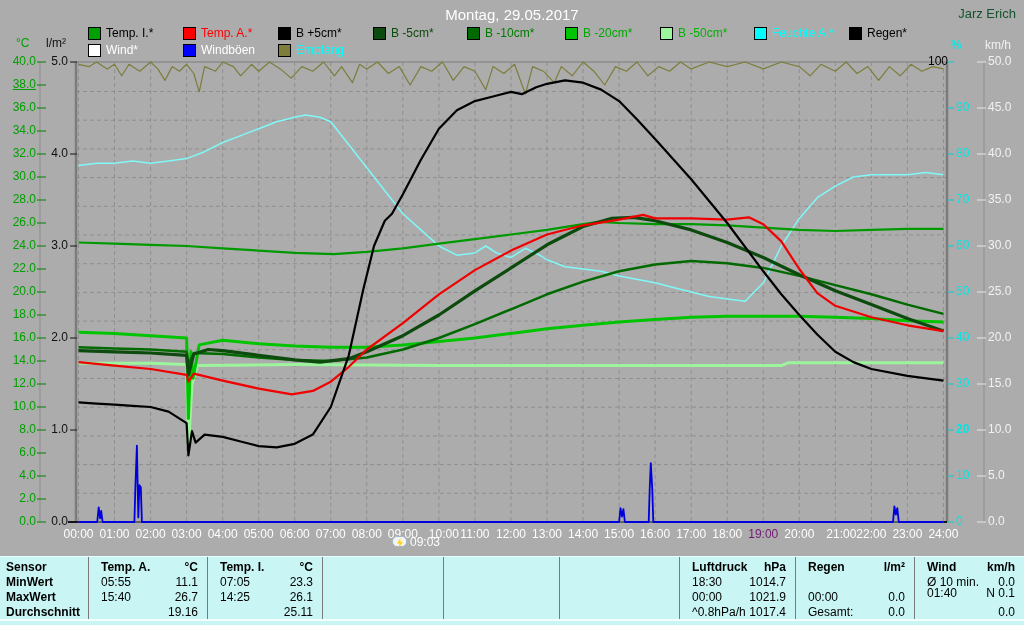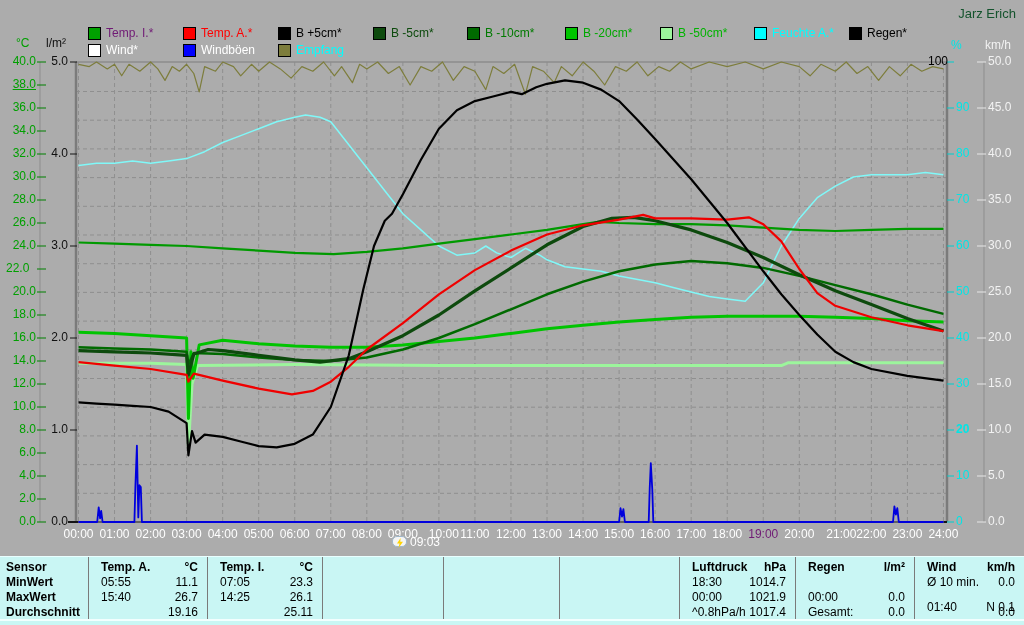--- a/index.html
+++ b/index.html
@@ -23,31 +23,32 @@
   .tcol.sep{border-left:1px solid #7a7a7a;}
   .trow{position:absolute;left:0;right:0;height:15px;line-height:15px;font-size:12px;color:#000;
         display:flex;justify-content:space-between;padding:0 10px 0 12px;box-sizing:border-box;}
   .trow.hdr, .trow.bold{font-weight:bold;}
   #table-white-line{position:absolute;left:0;top:62px;width:1024px;height:2px;background:#f2fefe;}
 </style>
 </head>
 <body>
 
 <div id="screen">
+  <div id="title">Montag, 29.05.2017</div>
   <div id="author">Jarz Erich</div>
 
   <div class="unit" style="left:16px;top:36px;color:#00a000;">°C</div>
   <div class="unit" style="left:46px;top:36px;color:#101010;">l/m²</div>
   <div class="unit" style="left:951px;top:38px;color:#00e6e6;">%</div>
   <div class="unit" style="left:985px;top:38px;color:#f2f2f2;">km/h</div>
 
   <div id="legend">
       <div class="legend-item" style="left: 88px; top: 27px;">
         <span class="sw" style="background: rgb(0, 160, 0);"></span>
-        <span class="lt" style="color: #701a75;">Temp. I.*</span>
+        <span class="lt" style="color: #000000;">Temp. I.*</span>
       </div>
       <div class="legend-item" style="left: 183px; top: 27px;">
         <span class="sw" style="background: rgb(255, 0, 0);"></span>
         <span class="lt" style="color: rgb(255, 0, 0);">Temp. A.*</span>
       </div>
       <div class="legend-item" style="left: 278px; top: 27px;">
         <span class="sw" style="background: rgb(0, 0, 0);"></span>
         <span class="lt" style="color: rgb(0, 0, 0);">B +5cm*</span>
       </div>
       <div class="legend-item" style="left: 373px; top: 27px;">
@@ -201,21 +202,21 @@
   <div id="degc-labels">
       <div class="lbl" style="left: 6px; top: 55px; width: 30px; text-align: right; color: rgb(0, 160, 0);">40.0</div>
       <div class="lbl" style="left: 6px; top: 78px; width: 30px; text-align: right; color: rgb(0, 160, 0); text-decoration: underline;">38.0</div>
       <div class="lbl" style="left: 6px; top: 101px; width: 30px; text-align: right; color: rgb(0, 160, 0);">36.0</div>
       <div class="lbl" style="left: 6px; top: 124px; width: 30px; text-align: right; color: rgb(0, 160, 0);">34.0</div>
       <div class="lbl" style="left: 6px; top: 147px; width: 30px; text-align: right; color: rgb(0, 160, 0);">32.0</div>
       <div class="lbl" style="left: 6px; top: 170px; width: 30px; text-align: right; color: rgb(0, 160, 0);">30.0</div>
       <div class="lbl" style="left: 6px; top: 193px; width: 30px; text-align: right; color: rgb(0, 160, 0);">28.0</div>
       <div class="lbl" style="left: 6px; top: 216px; width: 30px; text-align: right; color: rgb(0, 160, 0);">26.0</div>
       <div class="lbl" style="left: 6px; top: 239px; width: 30px; text-align: right; color: rgb(0, 160, 0);">24.0</div>
-      <div class="lbl" style="left: 6px; top: 262px; width: 30px; text-align: left; color: rgb(0, 160, 0);">22.0</div>
+      <div class="lbl" style="left: 6px; top: 262px; width: 30px; text-align: right; color: rgb(0, 160, 0);">22.0</div>
       <div class="lbl" style="left: 6px; top: 285px; width: 30px; text-align: right; color: rgb(0, 160, 0);">20.0</div>
       <div class="lbl" style="left: 6px; top: 308px; width: 30px; text-align: right; color: rgb(0, 160, 0);">18.0</div>
       <div class="lbl" style="left: 6px; top: 331px; width: 30px; text-align: right; color: rgb(0, 160, 0);">16.0</div>
       <div class="lbl" style="left: 6px; top: 354px; width: 30px; text-align: right; color: rgb(0, 160, 0);">14.0</div>
       <div class="lbl" style="left: 6px; top: 377px; width: 30px; text-align: right; color: rgb(0, 160, 0);">12.0</div>
       <div class="lbl" style="left: 6px; top: 400px; width: 30px; text-align: right; color: rgb(0, 160, 0);">10.0</div>
       <div class="lbl" style="left: 6px; top: 423px; width: 30px; text-align: right; color: rgb(0, 160, 0);">8.0</div>
       <div class="lbl" style="left: 6px; top: 446px; width: 30px; text-align: right; color: rgb(0, 160, 0);">6.0</div>
       <div class="lbl" style="left: 6px; top: 469px; width: 30px; text-align: right; color: rgb(0, 160, 0);">4.0</div>
       <div class="lbl" style="left: 6px; top: 492px; width: 30px; text-align: right; color: rgb(0, 160, 0);">2.0</div>
@@ -426,21 +427,21 @@
         </div>
         <div class="tcol sep" style="left: 914px; width: 110px;">
           <div class="trow hdr" style="top: 3px;">
             <span>Wind</span>
             <span>km/h</span>
           </div>
           <div class="trow" style="top: 18px;">
             <span>Ø 10 min.</span>
             <span>0.0</span>
           </div>
-          <div class="trow" style="top: 43px;">
+          <div class="trow" style="top: 29px;">
             <span>01:40</span>
             <span>N 0.1</span>
           </div>
           <div class="trow" style="top: 48px;">
             <span></span>
             <span>0.0</span>
           </div>
         </div>
       </div>
     <div id="table-white-line"></div>

